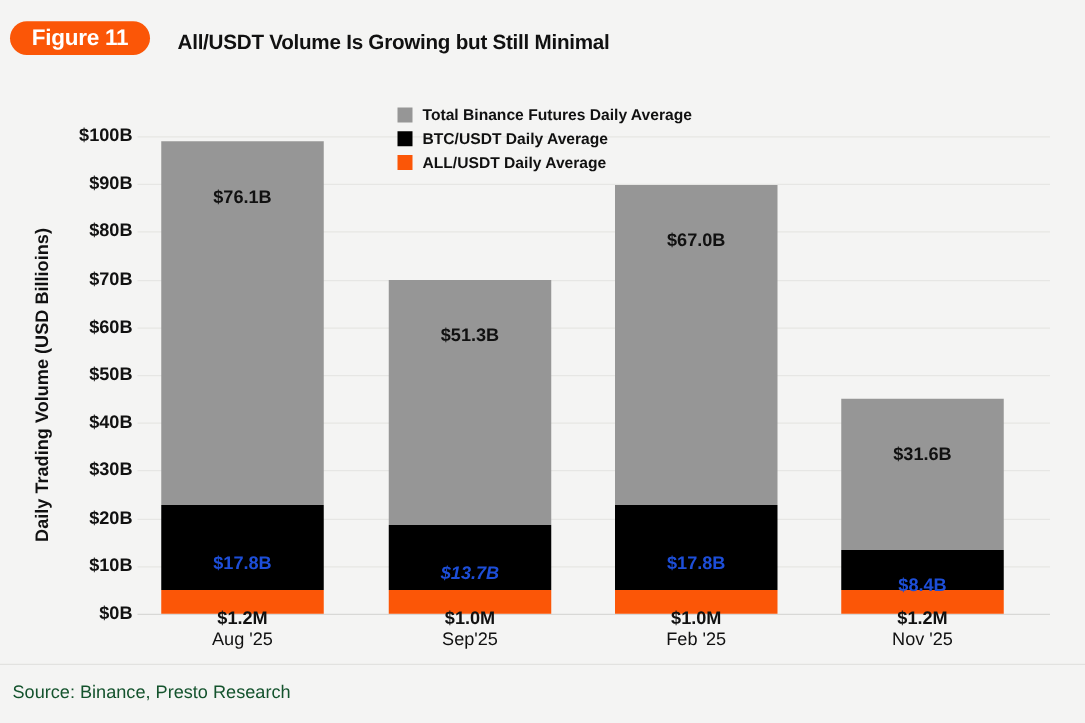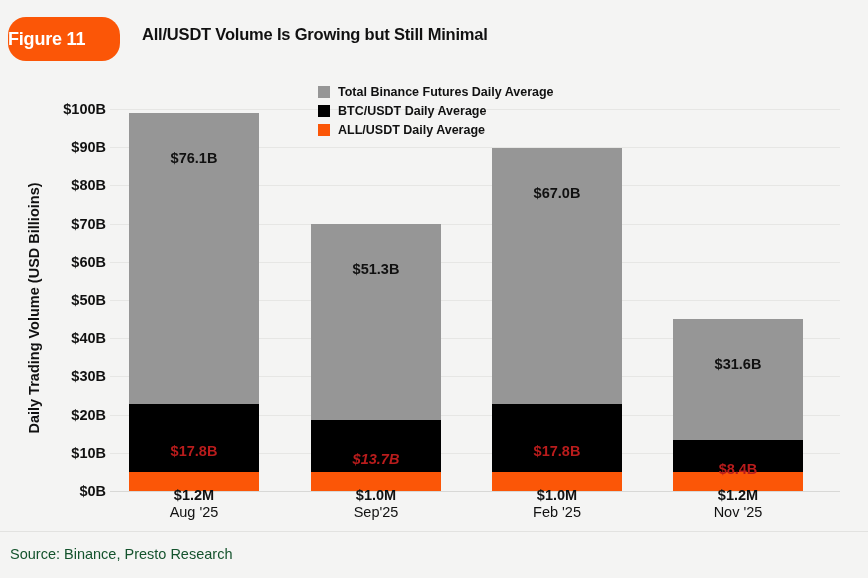--- a/index.html
+++ b/index.html
@@ -17,26 +17,26 @@
 
   
   #header {
     position: absolute;
     left: 0; top: 0;
     width: 868px; height: 70px;
   }
   #figure-badge {
     position: absolute;
     left: 8px; top: 17px;
-    width: 112px; height: 44px;
+    width: 112px; height: 27px;
     border-radius: 18px;
     background: #fb5607;
     display: flex;
     align-items: center;
-    justify-content: flex-start;
+    justify-content: center;
   }
   #figure-badge-label {
     color: #ffffff;
     font-size: 18px;
     font-weight: bold;
     letter-spacing: -0.2px;
   }
   #chart-title {
     position: absolute;
     left: 142px; top: 25px;
@@ -132,21 +132,21 @@
     position: absolute;
     left: 0; width: 100%;
     text-align: center;
     font-size: 14.5px;
     font-weight: bold;
     white-space: nowrap;
     pointer-events: none;
     margin-top: 15px;
   }
   .label-dark  { color: #111111; }
-  .label-light { color: #b91c1c; }
+  .label-light { color: #1d4ed8; }
 
   .xtick-label {
     position: absolute;
     left: 0; width: 100%;
     text-align: center;
     top: 504px;
     font-size: 14.5px;
     font-weight: normal;
     color: #111111;
     white-space: nowrap;

